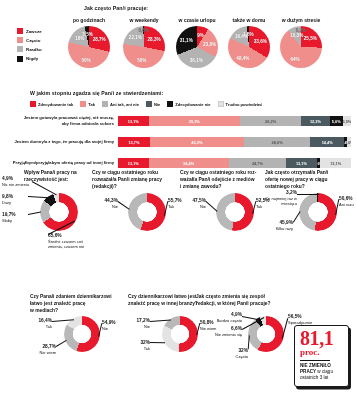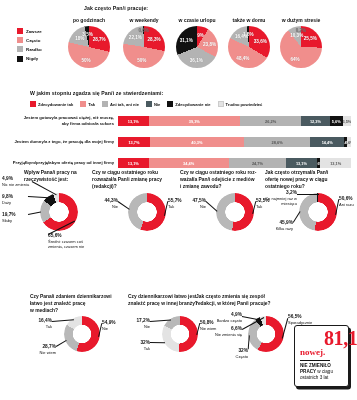--- a/index.html
+++ b/index.html
@@ -67,21 +67,21 @@
   .dlab.wrapt .t { white-space:normal; }
   .lead { position:absolute; background:#111; height:.6px; transform-origin:0 50%; }
 
   
   #callout {
     position:absolute; left:294px; top:325px; width:55px; height:62px;
     background:#fff; border:1.1px solid #1a1a1a; border-radius:3px;
     box-shadow:2px 2.5px 0 #1a1a1a; padding:3px 4px 3px 5px;
   }
   #co-num { font-family:"Liberation Serif", serif; font-size:20px; font-weight:bold;
-            color:#e8192c; line-height:.92; letter-spacing:-.4px;margin-left:24px; }
+            color:#e8192c; line-height:.92; letter-spacing:-.4px; }
   #co-proc { font-family:"Liberation Serif", serif; font-size:9px; font-weight:bold;
              color:#e8192c; line-height:1; margin-top:1px; }
   #co-rule { width:30px; height:.8px; background:#111; margin:2.5px 0 2.5px 0; }
   #co-bold { font-size:4.6px; font-weight:bold; color:#111; line-height:1.3; }
 </style>
 </head>
 <body>
 
 <div class="page">
 
@@ -404,20 +404,20 @@
         <div class="dlab wrapt" style="left: 16px; top: 34px; width: 30px; text-align: right;">
           <span class="v">6,6%</span>
           <span class="t">Nie zmienia się</span>
         </div>
         <div class="lead" style="left: 46px; top: 37px; width: 24.6928px; transform: rotate(-0.500052rad);"></div>
       </div>
     </div>
 
   <div id="callout">
     <div id="co-num">81,1</div>
-    <div id="co-proc">nowej.</div>
+    <div id="co-proc">proc.</div>
     <div id="co-rule"></div>
     <div id="co-bold">
       <span>NIE ZMIENIŁO PRACY</span><span id="co-sub-inline" style="font-weight:normal"> w ciągu ostatnich 3 lat</span>
     </div>
   </div>
 
 </div>
 
 </body></html>

